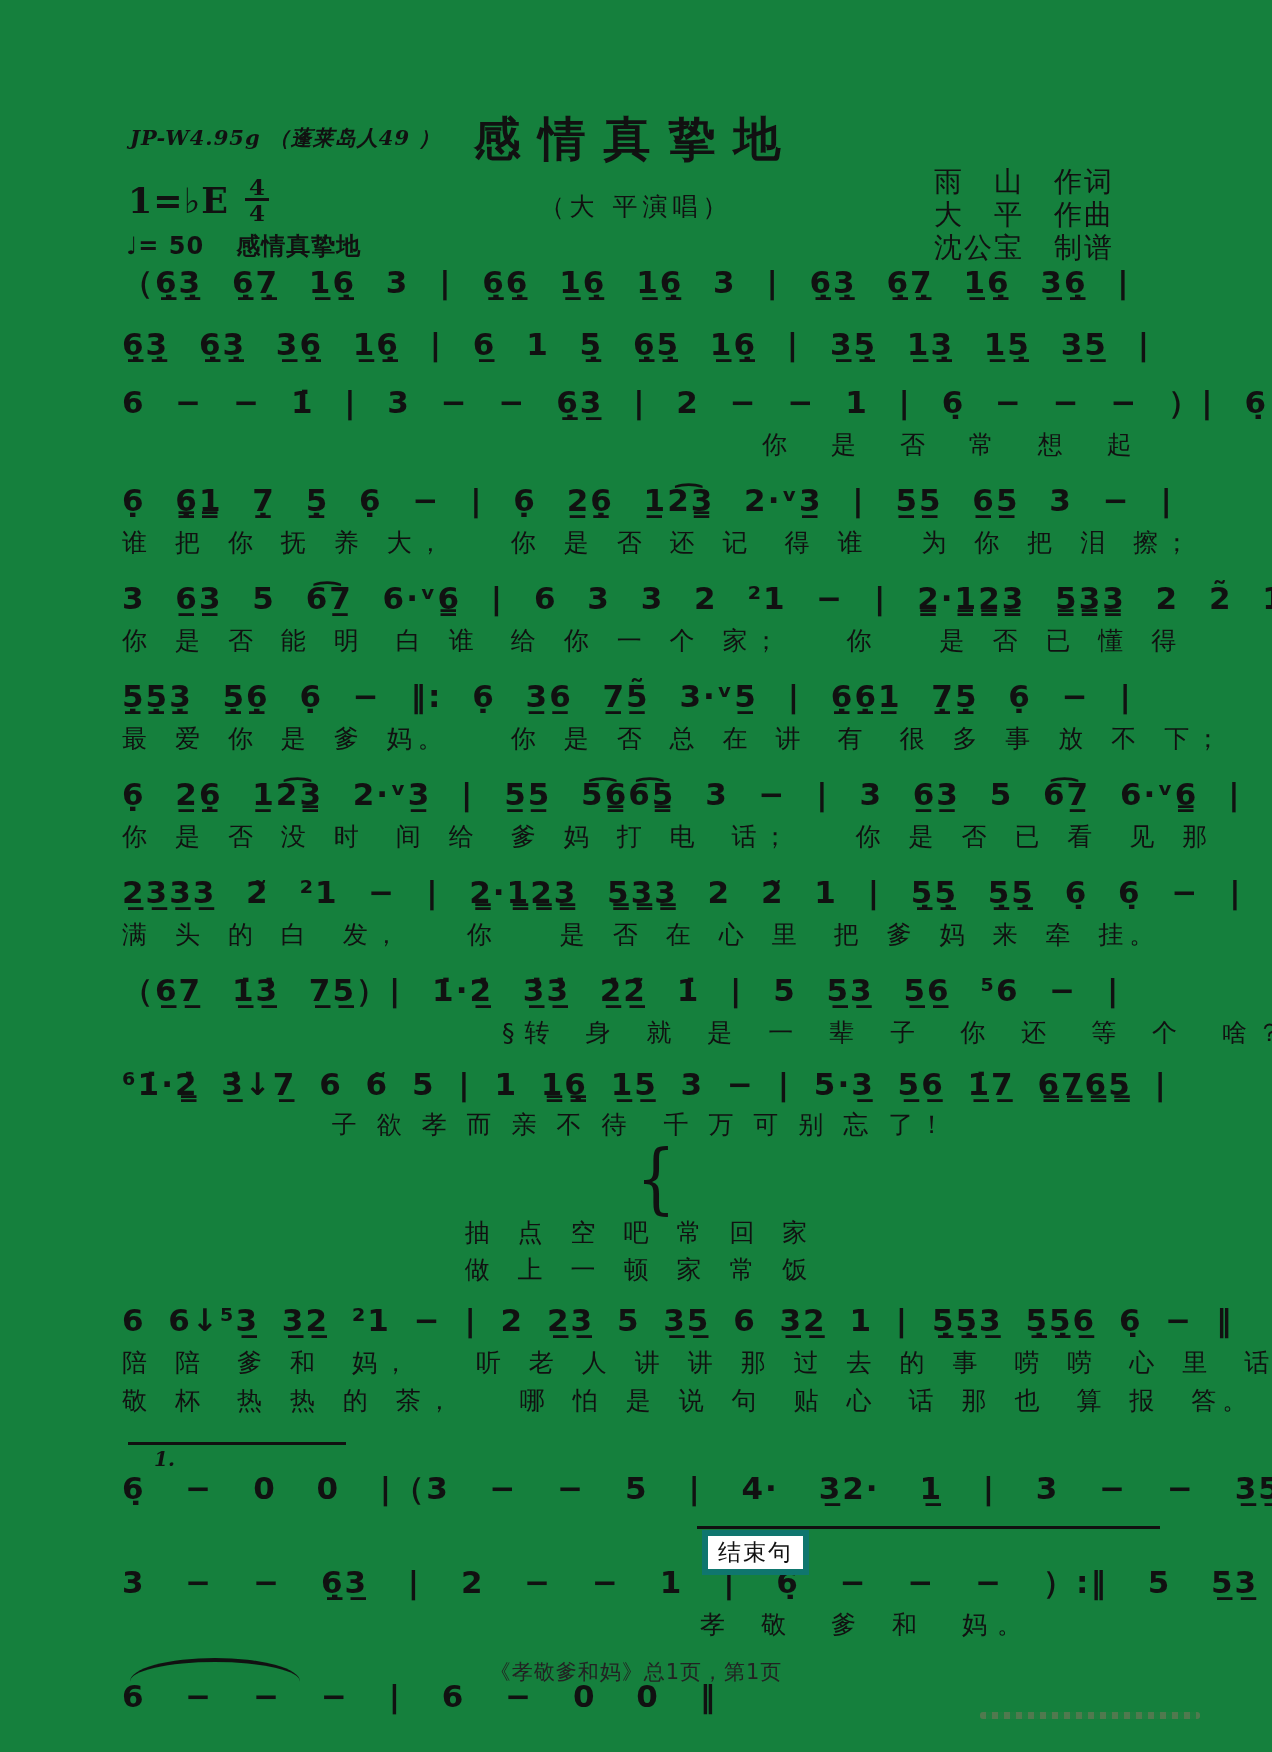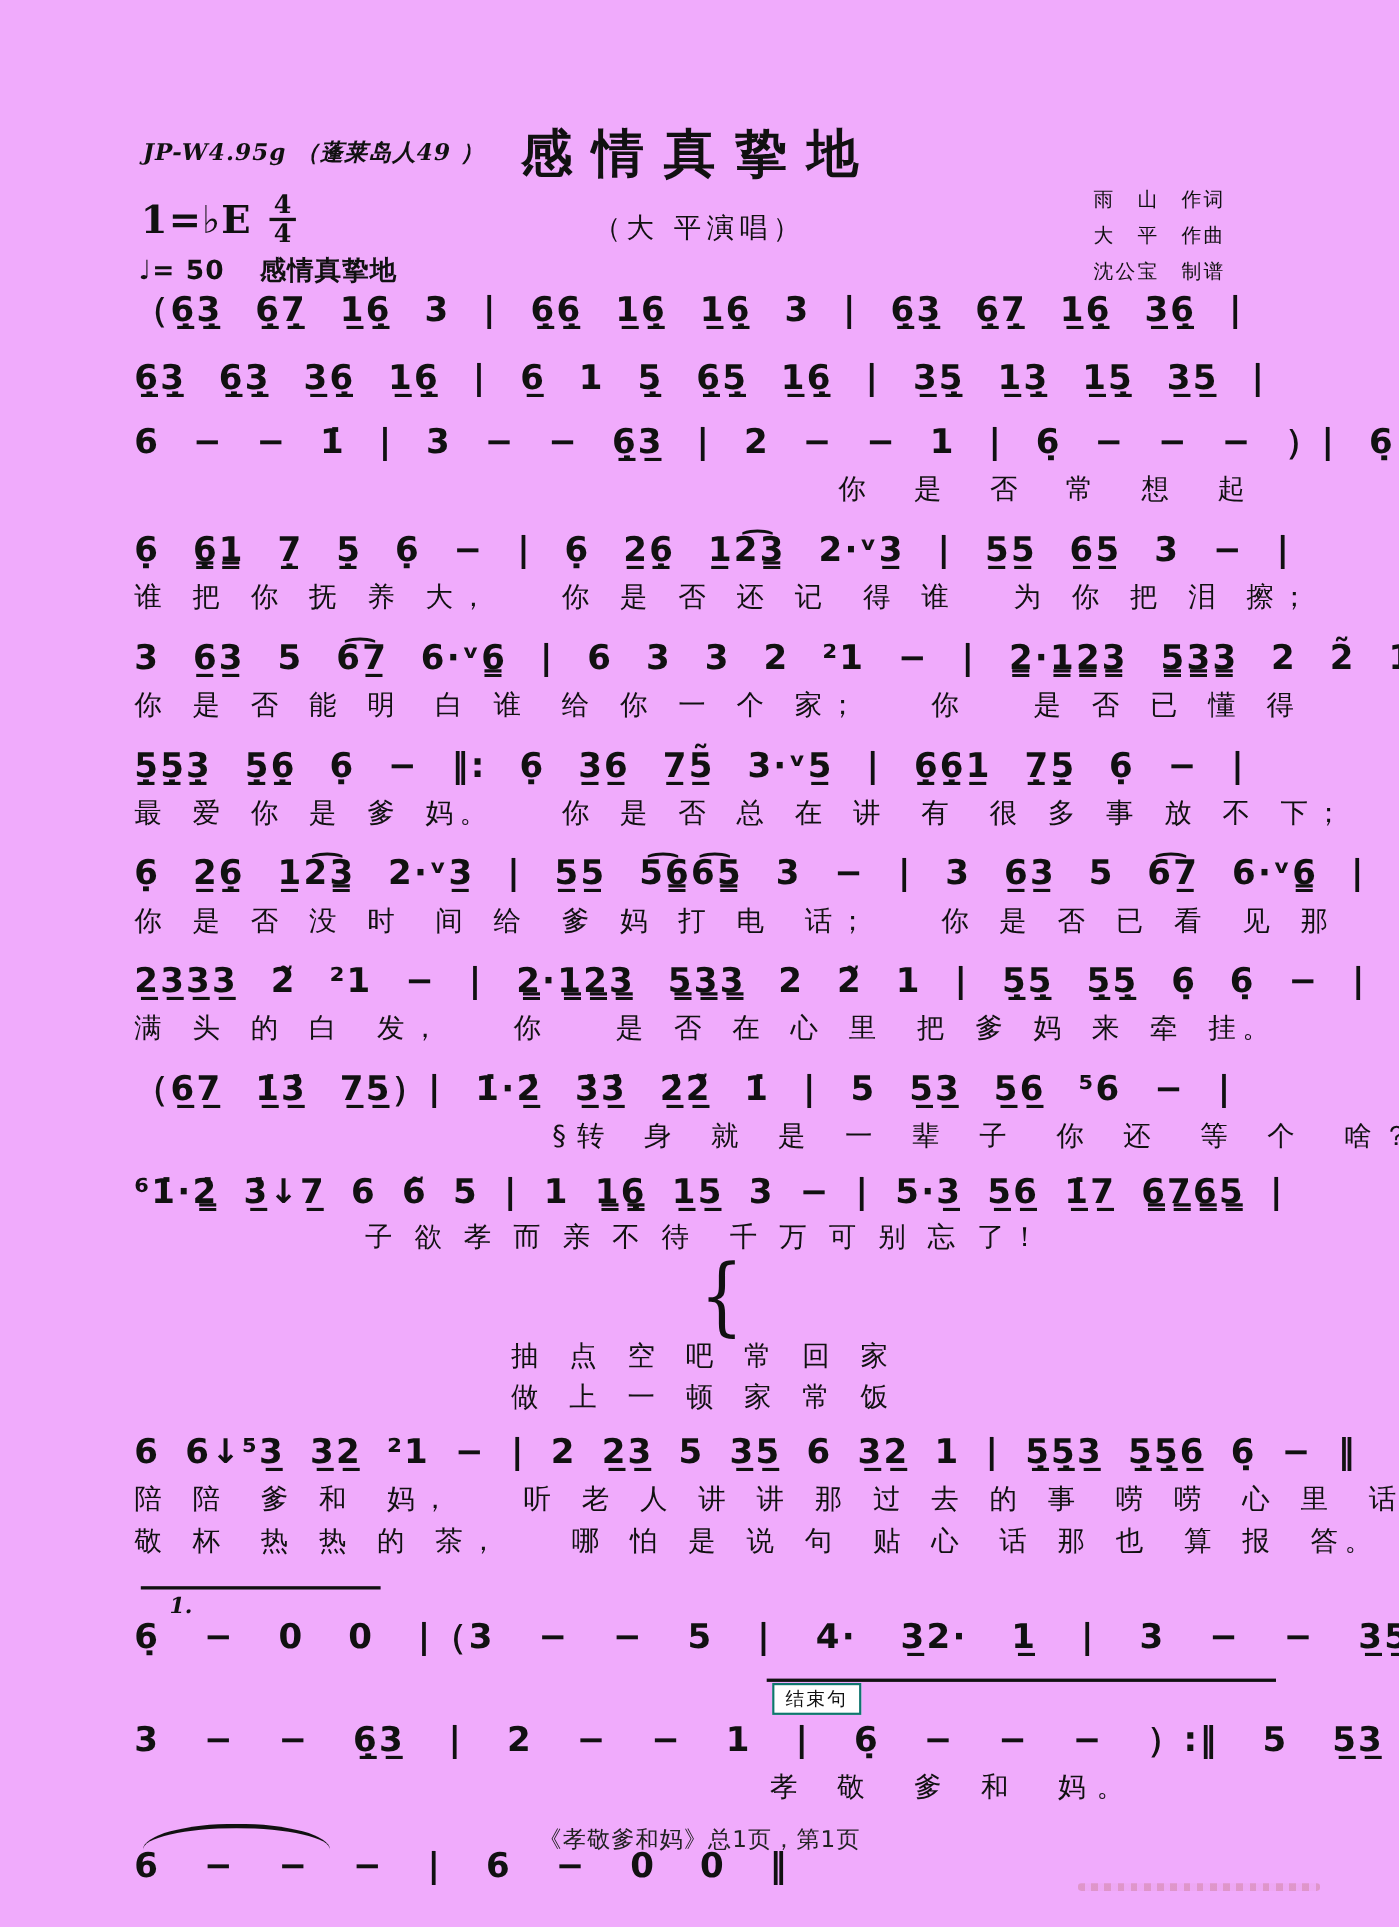--- a/index.html
+++ b/index.html
@@ -1,37 +1,37 @@
 <!DOCTYPE html>
 <html><head>
 <meta charset="utf-8">
 <style>
   html,body{margin:0;padding:0;background:#888;}
   .page{
-    position:relative;width:1272px;height:1752px;background:#f0abfc;
+    position:relative;width:1272px;height:1752px;background:#15803d;
     margin:0 auto;overflow:hidden;color:#111;
     font-family:"DejaVu Sans",sans-serif;
   }
   
   .catalog{
     position:absolute;left:130px;top:124px;
     font:italic bold 21px "DejaVu Serif",serif;letter-spacing:1px;
   }
   .title{
     position:absolute;left:0;right:0;top:108px;text-align:center;
     font-size:47px;font-weight:bold;letter-spacing:18px;
     font-family:"DejaVu Serif",serif;
   }
   .subtitle{
     position:absolute;left:0;right:0;top:190px;text-align:center;
     font-size:25px;letter-spacing:5px;
   }
   .credits{
     position:absolute;right:158px;top:165px;text-align:right;
-    font-size:18px;line-height:33px;letter-spacing:2px;
+    font-size:28px;line-height:33px;letter-spacing:2px;
   }
   .keysig{
     position:absolute;left:128px;top:176px;display:flex;align-items:center;
     font-weight:bold;
   }
   .keysig .keytext{font-size:35px;letter-spacing:1px;font-family:"DejaVu Serif",serif;}
   .meter{display:inline-block;margin-left:16px;text-align:center;font-family:"DejaVu Serif",serif;}
   .meter .num{display:block;font-size:23px;line-height:22px;border-bottom:3px solid #111;padding:0 4px;}
   .meter .den{display:block;font-size:23px;line-height:24px;padding:0 4px;}
   .tempo{
@@ -73,22 +73,22 @@
   .s12{margin-bottom:12px;}
   .volta{
     width:218px;border-top:3px solid #111;margin-left:6px;
     font:italic bold 20px "DejaVu Serif",serif;padding:2px 0 0 26px;
     height:22px;box-sizing:border-box;
   }
   .s13{position:relative;padding-top:34px;margin-bottom:14px;}
   .s13 .lyr{padding-left:578px;letter-spacing:10px;}
   .endline{position:absolute;left:575px;right:0;top:2px;border-top:3px solid #111;height:0;}
   .endlabel{
-    position:absolute;left:580px;top:6px;border:2px solid #0f766e;
-    font-size:17px;padding:1px 10px;letter-spacing:2px;background:#fff;
+    position:absolute;left:580px;top:6px;border:6px solid #0f766e;
+    font-size:23px;padding:1px 10px;letter-spacing:2px;background:#fff;
   }
   .s14{position:relative;padding-top:14px;}
   .tie{
     position:absolute;left:8px;top:0;width:170px;height:22px;
     border:solid #111;border-width:4px 0 0 0;border-radius:100% 100% 0 0/180% 180% 0 0;
   }
   
   .footer{
     position:absolute;left:0;right:0;top:1658px;text-align:center;
     font-size:21px;letter-spacing:1px;color:#222;

